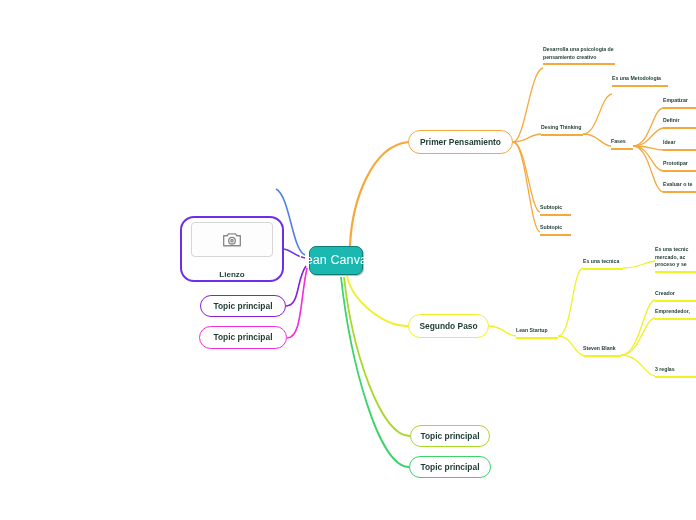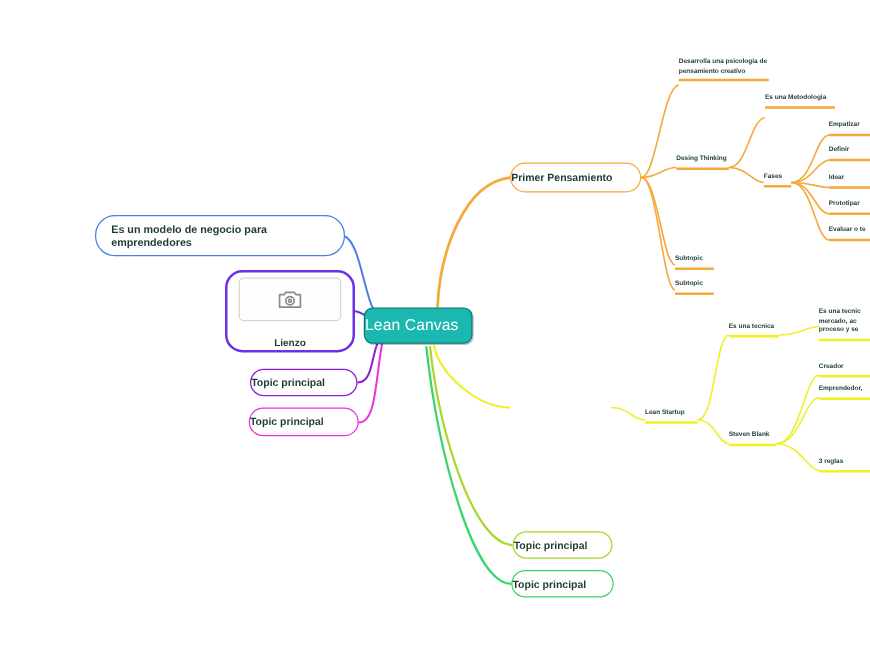--- a/index.html
+++ b/index.html
@@ -27,41 +27,41 @@
     top: 0;
     width: 696px;
     height: 520px;
     pointer-events: none;
   }
   .node {
     position: absolute;
     box-sizing: border-box;
     display: flex;
     align-items: center;
-    justify-content: flex-start;
+    justify-content: center;
     background: #ffffff;
     border-style: solid;
     border-width: 1.5px;
     border-radius: 14px;
     color: #1d3b33;
     text-align: center;
     line-height: 1.25;
     white-space: nowrap;
   }
   .node.multiline {
     white-space: normal;
     justify-content: flex-start;
     text-align: left;
   }
 
   
   #root-node {
-    left: 291px;
+    left: 309px;
     top: 246px;
-    width: 87px;
+    width: 54px;
     height: 29px;
     background: #1ab8b0;
     border: 1.5px solid #0e7d77;
     border-radius: 7px;
     color: #ffffff;
     font-size: 12.5px;
     font-weight: 400;
     letter-spacing: .1px;
     box-shadow: 1px 1px 0 rgba(0,0,0,.25);
     z-index: 6;
@@ -240,23 +240,20 @@
     <path d="M623,268 C640,268 644,262 655,261" fill="none" stroke="#f0f02a" stroke-width="1.3"></path>
     <path d="M621,355 C640,355 644,301 655,300" fill="none" stroke="#f0f02a" stroke-width="1.3"></path>
     <path d="M621,355 C640,355 644,319 655,318" fill="none" stroke="#f0f02a" stroke-width="1.3"></path>
     <path d="M621,355 C640,355 646,376 655,376" fill="none" stroke="#f0f02a" stroke-width="1.3"></path>
   </svg>
 
   <div class="node" id="root-node">
     <span>Lean Canvas</span>
   </div>
 
-  <div class="node multiline" id="node-modelo">
-    <span class="txt">Es un modelo de negocio para emprendedores</span>
-  </div>
 
   <div class="node" id="node-lienzo">
     <span class="img-placeholder">
       <svg width="20" height="17" viewBox="0 0 24 20" fill="none" stroke="#8a8a8a" stroke-width="1.6">
         <path d="M2 5.5h4.2l1.6-2.2h8.4l1.6 2.2H22v12H2z" stroke-linejoin="round"></path>
         <circle cx="12" cy="11.4" r="4"></circle>
         <circle cx="12" cy="11.4" r="1.4"></circle>
       </svg>
     </span>
     <span class="caption">Lienzo</span>
@@ -267,20 +264,23 @@
   </div>
 
   <div class="node" id="node-topic-2">
     <span>Topic principal</span>
   </div>
 
   <div class="node" id="node-primer">
     <span>Primer Pensamiento</span>
   </div>
 
+  <div class="node" id="node-segundo">
+    <span>Segundo Paso</span>
+  </div>
 
   <div class="node" id="node-topic-3">
     <span>Topic principal</span>
   </div>
 
   <div class="node" id="node-topic-4">
     <span>Topic principal</span>
   </div>
 
   <div class="leaf or wrap" id="leaf-psicologia">Desarrolla una psicologia de pensamiento creativo</div>

